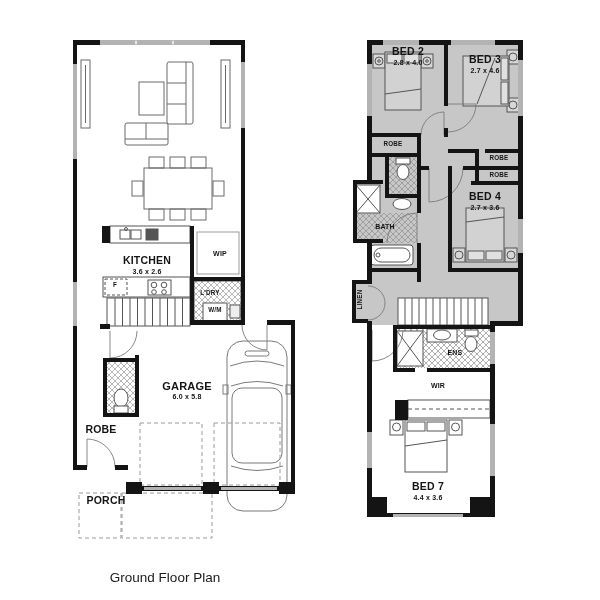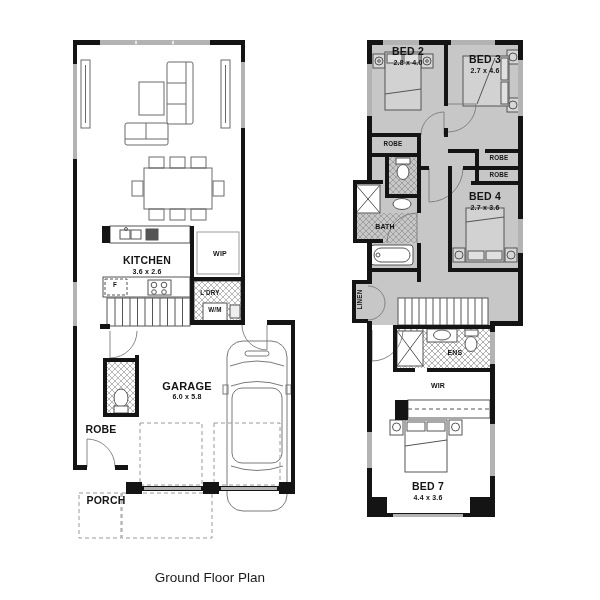--- a/index.html
+++ b/index.html
@@ -7,21 +7,21 @@
           font-family:"Liberation Sans",sans-serif;color:#111;}
   .plan{position:absolute;}
   .plan svg{position:absolute;left:0;top:0;}
   .lbl{position:absolute;text-align:center;color:#141414;line-height:1.1;letter-spacing:.2px;}
   .room-name{font-weight:700;font-size:11px;white-space:pre-line;}
   .room-name.md{font-size:10.5px;}
   .room-dims{font-weight:700;font-size:7px;margin-top:1px;letter-spacing:.2px;}
   .small-room{font-weight:700;font-size:7px;}
   .tiny-room{font-weight:700;font-size:6.3px;}
   .rot{transform:rotate(-90deg);transform-origin:center center;}
-  .caption{position:absolute;width:200px;text-align:right;font-size:13.5px;color:#1a1a1a;}
+  .caption{position:absolute;width:200px;text-align:center;font-size:13.5px;color:#1a1a1a;}
 </style>
 </head>
 <body>
 
 <div class="canvas">
 
   <div class="plan" style="left:64px;top:36px;width:250px;height:505px;">
     <svg width="250" height="505" viewBox="0 0 250 505">
       <defs>
         <pattern id="tileG" width="6" height="6" patternUnits="userSpaceOnUse">

